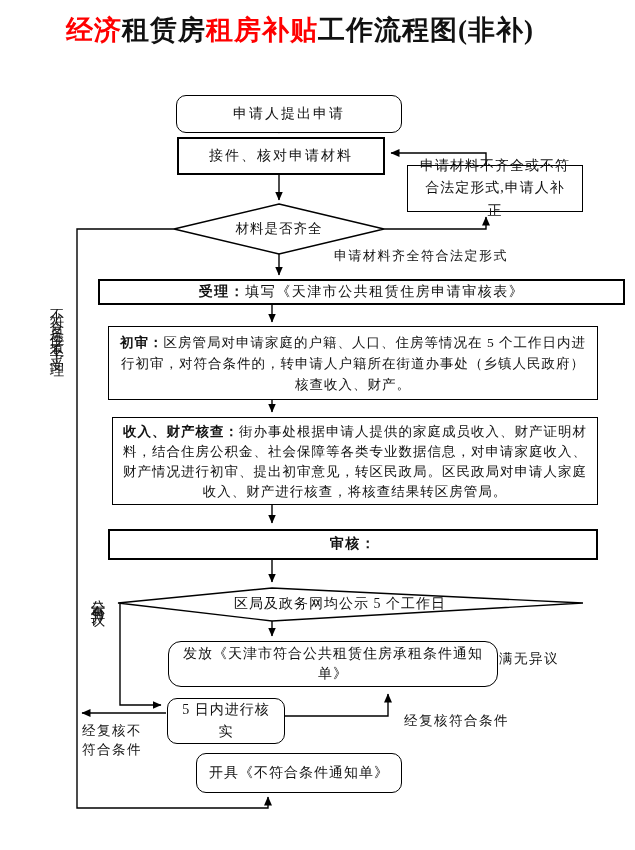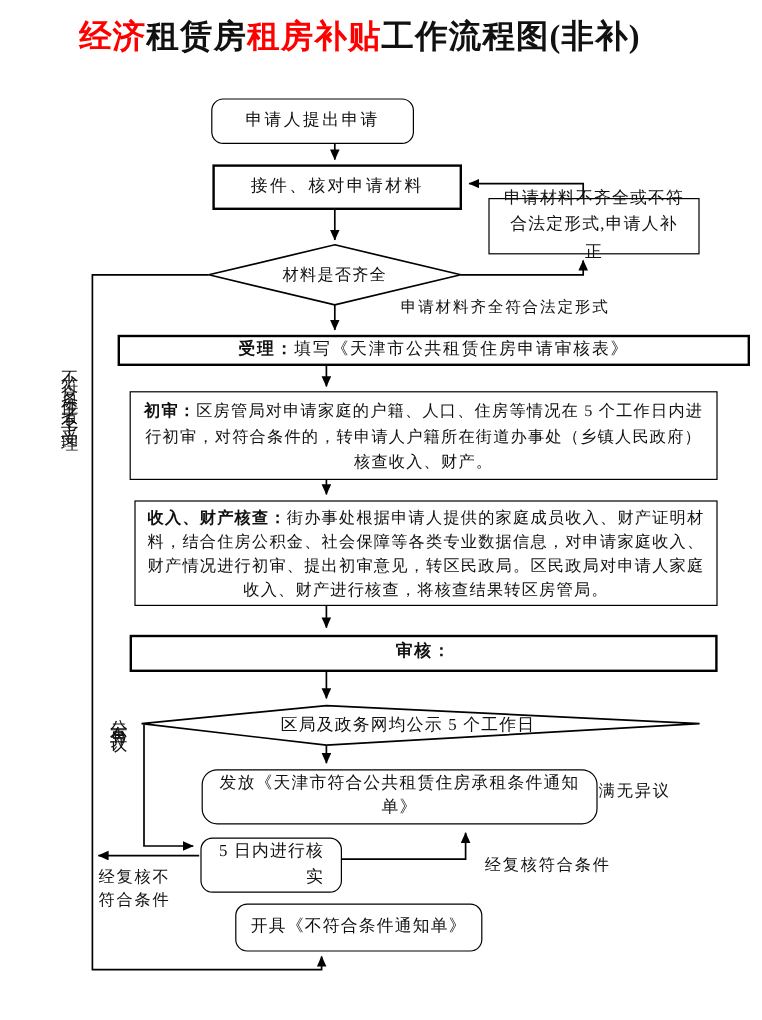--- a/index.html
+++ b/index.html
@@ -66,21 +66,21 @@
       <path d="M285 716 H388 V694" marker-end="url(#arr)"></path>
       <polygon points="279,204 384,229 279,254 174,229" fill="#fff"></polygon>
       <polygon points="272,588 583,603 272,621 118,603" fill="#fff"></polygon>
     </g>
   </svg>
 
   <div id="title" class="abs" style="left:0;top:12px;">
     <span class="red">经济</span><span>租赁房</span><span class="red">租房补贴</span><span>工作流程图(非补)</span>
   </div>
 
-  <div class="abs node round" style="left:176px;top:82px;width:169px;height:38px;">申请人提出申请</div>
+  <div class="abs node round" style="left:176px;top:95px;width:226px;height:38px;">申请人提出申请</div>
 
   <div class="abs node thick" style="left:177px;top:137px;width:208px;height:38px;">接件、核对申请材料</div>
 
   <div class="abs node" style="left:407px;top:165px;width:176px;height:47px;font-size:14px;letter-spacing:1px;padding:2px 10px;line-height:1.6;">申请材料不齐全或不符合法定形式,申请人补正</div>
 
   <div class="abs diamond-text" style="left:194px;top:220px;width:170px;">材料是否齐全</div>
 
   <div class="abs node thick" style="left:98px;top:279px;width:527px;height:26px;letter-spacing:1.5px;">
     <span class="bold">受理：</span>
       <span>填写《天津市公共租赁住房申请审核表》</span>
@@ -103,21 +103,21 @@
   <div class="abs diamond-text" style="left:190px;top:595px;width:300px;font-size:14px;">区局及政务网均公示 5 个工作日</div>
 
   <div class="abs edge-label" style="left:454px;top:649px;">公示期满无异议</div>
 
   <div class="abs vtext" style="left:88px;top:588px;height:100px;letter-spacing:3px;">公示有异议</div>
 
   <div class="abs vtext" style="left:47px;top:297px;height:215px;">不符合条件者不予受理</div>
 
   <div class="abs node round-lg" style="left:168px;top:641px;width:330px;height:46px;letter-spacing:1px;">发放《天津市符合公共租赁住房承租条件通知单》</div>
 
-  <div class="abs node round" style="left:167px;top:698px;width:118px;height:46px;padding:0 14px;letter-spacing:1px;line-height:1.6;text-align:right;">5 日内进行核实</div>
+  <div class="abs node round" style="left:167px;top:698px;width:118px;height:46px;padding:0 14px;letter-spacing:1px;line-height:1.6;">5 日内进行核实</div>
 
   <div class="abs edge-label" style="left:404px;top:711px;">经复核符合条件</div>
 
   <div class="abs edge-label" style="left:82px;top:721px;width:66px;">经复核不符合条件</div>
 
   <div class="abs node round" style="left:172px;top:753px;width:206px;height:40px;letter-spacing:1px;margin-left:24px;">开具《不符合条件通知单》</div>
 
 </div>
 
 </body></html>

